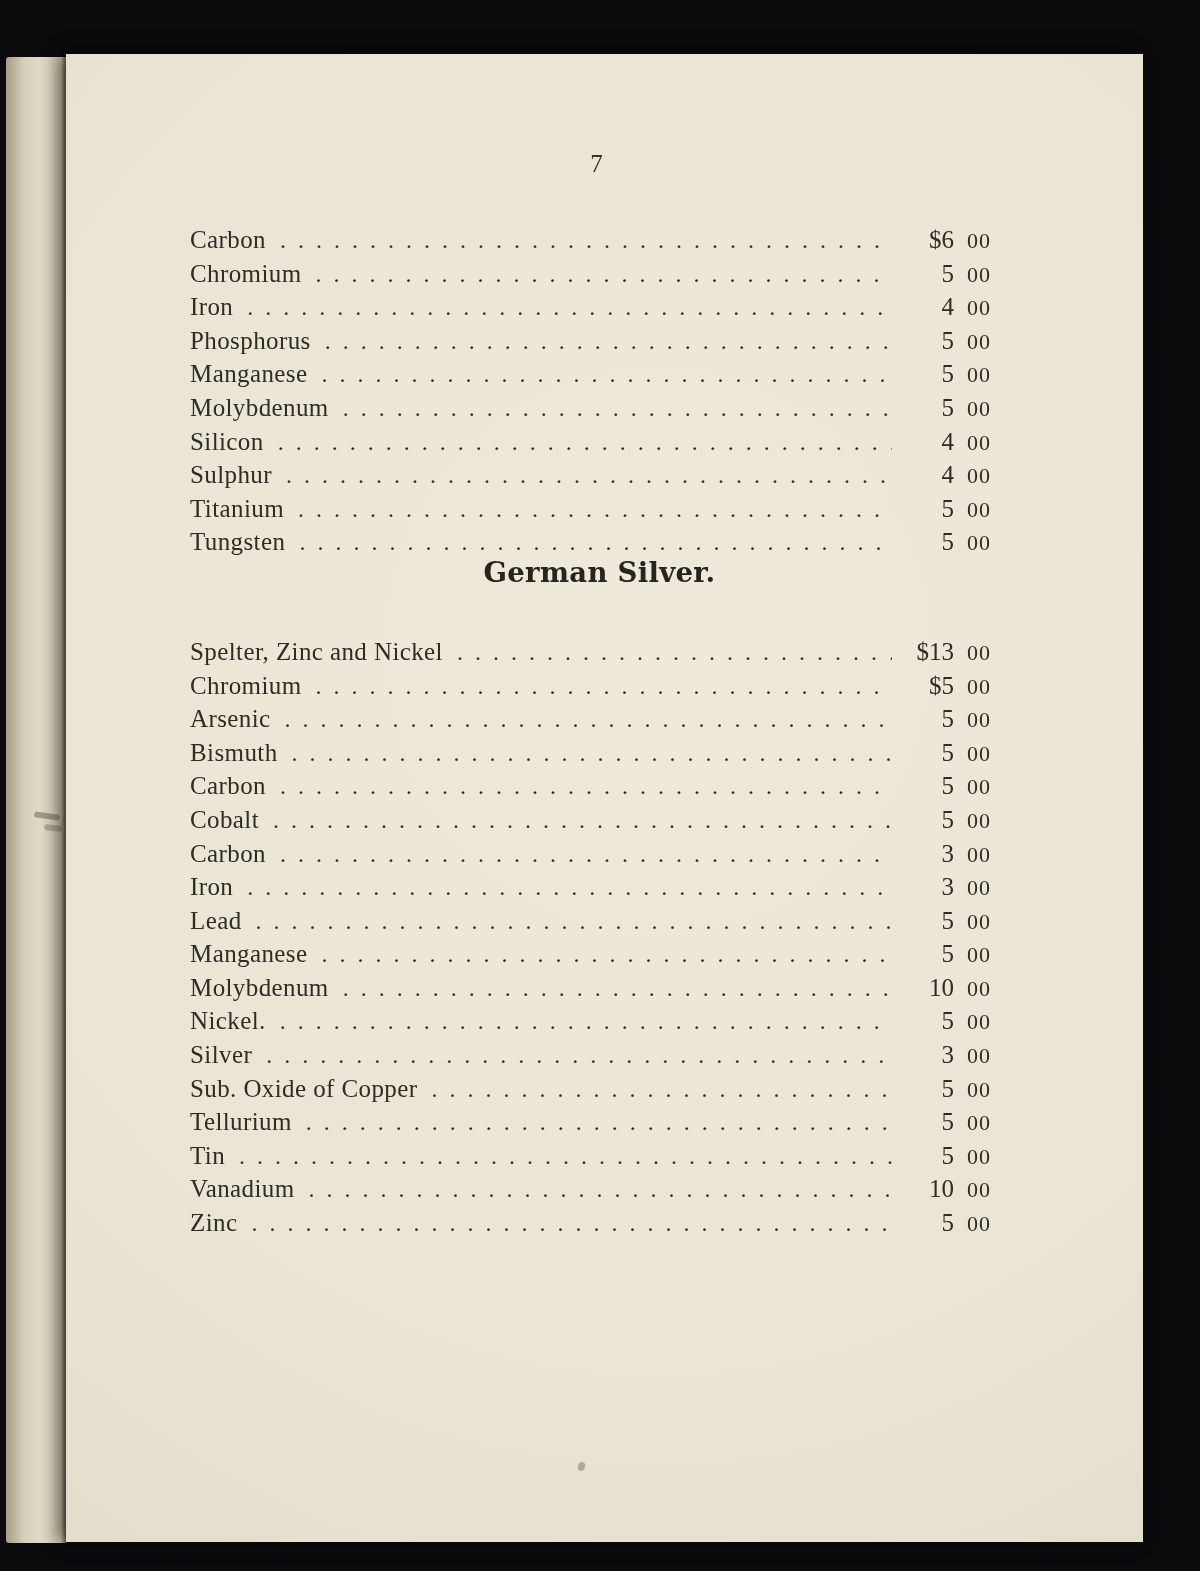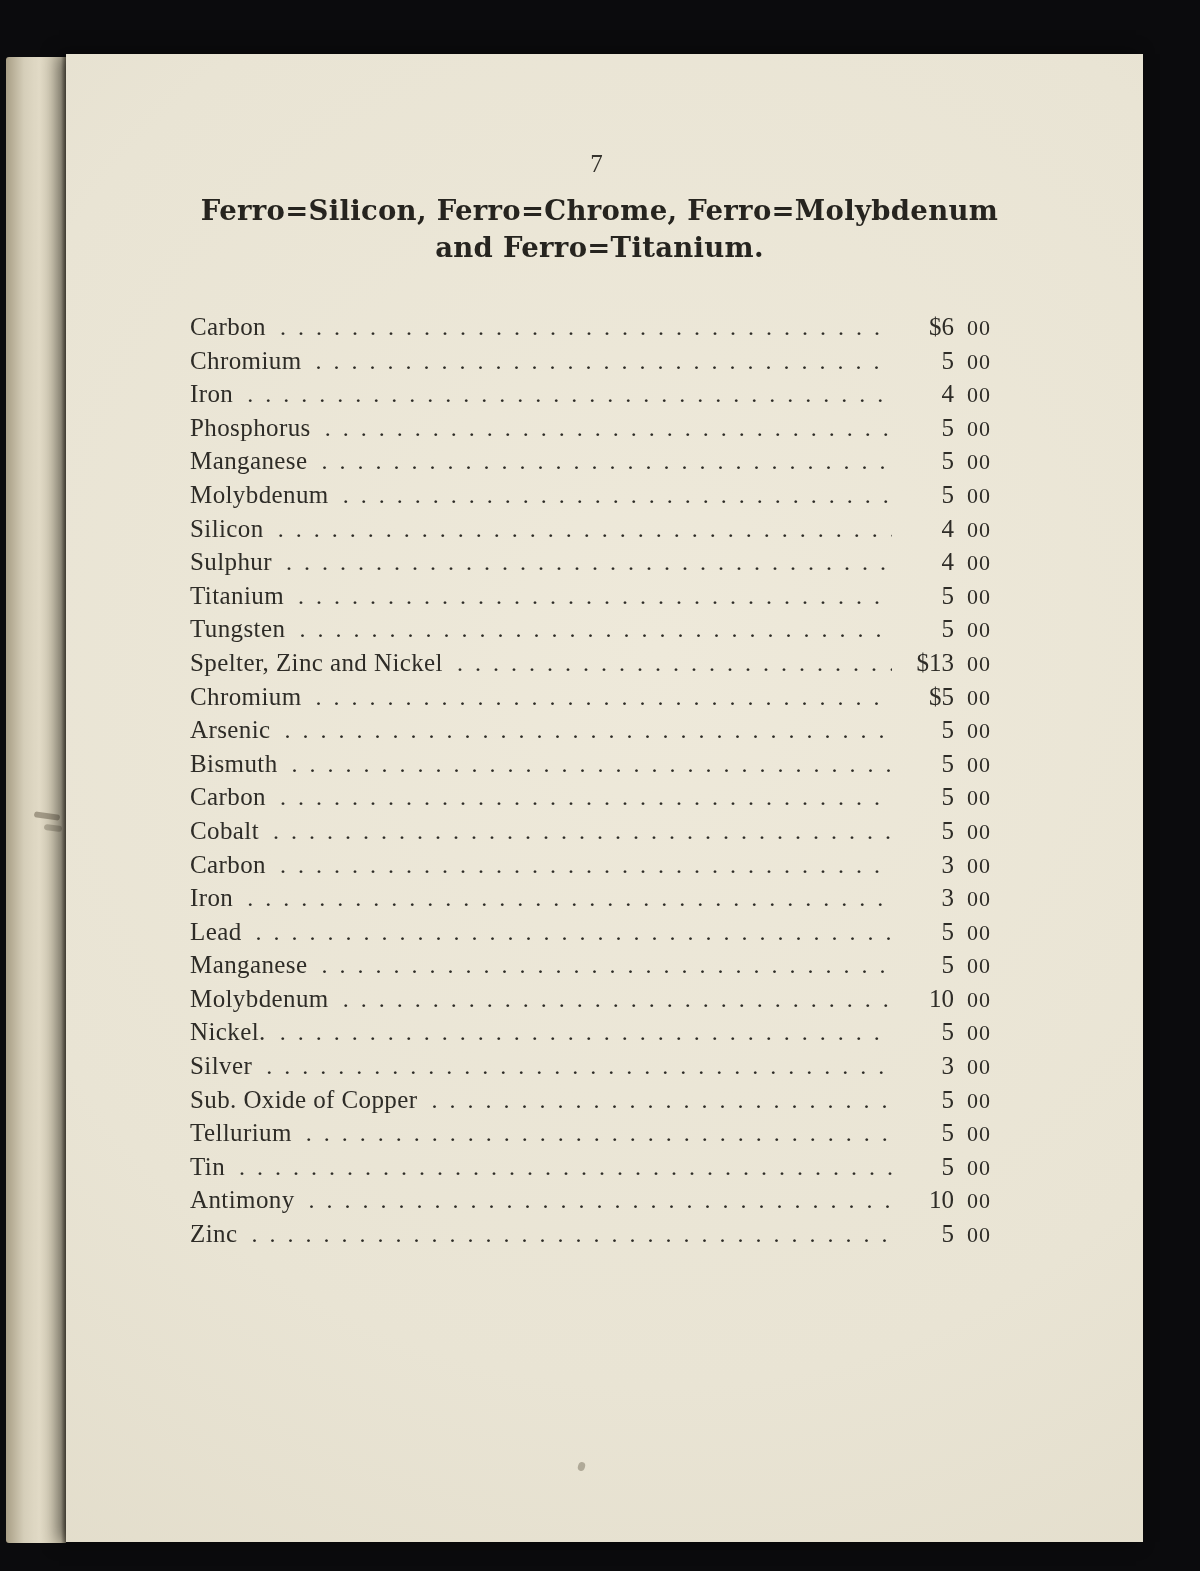--- a/index.html
+++ b/index.html
@@ -88,187 +88,186 @@
 
   <div class="page-edge">
     <div class="stitch s1"></div>
     <div class="stitch s2"></div>
   </div>
 
   <div class="page">
     <div class="page-number">7</div>
 
     <div id="sections">
+        <div class="rows">
+          <div class="row">
+            <span class="iname">Carbon</span>
+            <span class="leader">. . . . . . . . . . . . . . . . . . . . . . . . . . . . . . . . . . . . . . . . . . . . . . . . . . . . . . . . . . . . </span>
+            <span class="dollars">$6</span>
+            <span class="cents">00</span>
+          </div>
+          <div class="row">
+            <span class="iname">Chromium</span>
+            <span class="leader">. . . . . . . . . . . . . . . . . . . . . . . . . . . . . . . . . . . . . . . . . . . . . . . . . . . . . . . . . . . . </span>
+            <span class="dollars">5</span>
+            <span class="cents">00</span>
+          </div>
+          <div class="row">
+            <span class="iname">Iron</span>
+            <span class="leader">. . . . . . . . . . . . . . . . . . . . . . . . . . . . . . . . . . . . . . . . . . . . . . . . . . . . . . . . . . . . </span>
+            <span class="dollars">4</span>
+            <span class="cents">00</span>
+          </div>
+          <div class="row">
+            <span class="iname">Phosphorus</span>
+            <span class="leader">. . . . . . . . . . . . . . . . . . . . . . . . . . . . . . . . . . . . . . . . . . . . . . . . . . . . . . . . . . . . </span>
+            <span class="dollars">5</span>
+            <span class="cents">00</span>
+          </div>
+          <div class="row">
+            <span class="iname">Manganese</span>
+            <span class="leader">. . . . . . . . . . . . . . . . . . . . . . . . . . . . . . . . . . . . . . . . . . . . . . . . . . . . . . . . . . . . </span>
+            <span class="dollars">5</span>
+            <span class="cents">00</span>
+          </div>
+          <div class="row">
+            <span class="iname">Molybdenum</span>
+            <span class="leader">. . . . . . . . . . . . . . . . . . . . . . . . . . . . . . . . . . . . . . . . . . . . . . . . . . . . . . . . . . . . </span>
+            <span class="dollars">5</span>
+            <span class="cents">00</span>
+          </div>
+          <div class="row">
+            <span class="iname">Silicon</span>
+            <span class="leader">. . . . . . . . . . . . . . . . . . . . . . . . . . . . . . . . . . . . . . . . . . . . . . . . . . . . . . . . . . . . </span>
+            <span class="dollars">4</span>
+            <span class="cents">00</span>
+          </div>
+          <div class="row">
+            <span class="iname">Sulphur</span>
+            <span class="leader">. . . . . . . . . . . . . . . . . . . . . . . . . . . . . . . . . . . . . . . . . . . . . . . . . . . . . . . . . . . . </span>
+            <span class="dollars">4</span>
+            <span class="cents">00</span>
+          </div>
+          <div class="row">
+            <span class="iname">Titanium</span>
+            <span class="leader">. . . . . . . . . . . . . . . . . . . . . . . . . . . . . . . . . . . . . . . . . . . . . . . . . . . . . . . . . . . . </span>
+            <span class="dollars">5</span>
+            <span class="cents">00</span>
+          </div>
+          <div class="row">
+            <span class="iname">Tungsten</span>
+            <span class="leader">. . . . . . . . . . . . . . . . . . . . . . . . . . . . . . . . . . . . . . . . . . . . . . . . . . . . . . . . . . . . </span>
+            <span class="dollars">5</span>
+            <span class="cents">00</span>
+          </div>
+        </div>
         <div class="section-title">
-          <div>Ferro=Silicon, Ferro=Chrome, Ferro=Molybdenum</div>
-          <div>and Ferro=Titanium.</div>
+          <div>German Silver.</div>
         </div>
         <div class="rows">
           <div class="row">
+            <span class="iname">Spelter, Zinc and Nickel</span>
+            <span class="leader">. . . . . . . . . . . . . . . . . . . . . . . . . . . . . . . . . . . . . . . . . . . . . . . . . . . . . . . . . . . . </span>
+            <span class="dollars">$13</span>
+            <span class="cents">00</span>
+          </div>
+        </div>
+        <div class="rows">
+          <div class="row">
+            <span class="iname">Chromium</span>
+            <span class="leader">. . . . . . . . . . . . . . . . . . . . . . . . . . . . . . . . . . . . . . . . . . . . . . . . . . . . . . . . . . . . </span>
+            <span class="dollars">$5</span>
+            <span class="cents">00</span>
+          </div>
+          <div class="row">
+            <span class="iname">Arsenic</span>
+            <span class="leader">. . . . . . . . . . . . . . . . . . . . . . . . . . . . . . . . . . . . . . . . . . . . . . . . . . . . . . . . . . . . </span>
+            <span class="dollars">5</span>
+            <span class="cents">00</span>
+          </div>
+          <div class="row">
+            <span class="iname">Bismuth</span>
+            <span class="leader">. . . . . . . . . . . . . . . . . . . . . . . . . . . . . . . . . . . . . . . . . . . . . . . . . . . . . . . . . . . . </span>
+            <span class="dollars">5</span>
+            <span class="cents">00</span>
+          </div>
+          <div class="row">
             <span class="iname">Carbon</span>
             <span class="leader">. . . . . . . . . . . . . . . . . . . . . . . . . . . . . . . . . . . . . . . . . . . . . . . . . . . . . . . . . . . . </span>
-            <span class="dollars">$6</span>
-            <span class="cents">00</span>
-          </div>
-          <div class="row">
-            <span class="iname">Chromium</span>
-            <span class="leader">. . . . . . . . . . . . . . . . . . . . . . . . . . . . . . . . . . . . . . . . . . . . . . . . . . . . . . . . . . . . </span>
-            <span class="dollars">5</span>
+            <span class="dollars">5</span>
+            <span class="cents">00</span>
+          </div>
+          <div class="row">
+            <span class="iname">Cobalt</span>
+            <span class="leader">. . . . . . . . . . . . . . . . . . . . . . . . . . . . . . . . . . . . . . . . . . . . . . . . . . . . . . . . . . . . </span>
+            <span class="dollars">5</span>
+            <span class="cents">00</span>
+          </div>
+          <div class="row">
+            <span class="iname">Carbon</span>
+            <span class="leader">. . . . . . . . . . . . . . . . . . . . . . . . . . . . . . . . . . . . . . . . . . . . . . . . . . . . . . . . . . . . </span>
+            <span class="dollars">3</span>
             <span class="cents">00</span>
           </div>
           <div class="row">
             <span class="iname">Iron</span>
             <span class="leader">. . . . . . . . . . . . . . . . . . . . . . . . . . . . . . . . . . . . . . . . . . . . . . . . . . . . . . . . . . . . </span>
-            <span class="dollars">4</span>
-            <span class="cents">00</span>
-          </div>
-          <div class="row">
-            <span class="iname">Phosphorus</span>
+            <span class="dollars">3</span>
+            <span class="cents">00</span>
+          </div>
+          <div class="row">
+            <span class="iname">Lead</span>
             <span class="leader">. . . . . . . . . . . . . . . . . . . . . . . . . . . . . . . . . . . . . . . . . . . . . . . . . . . . . . . . . . . . </span>
             <span class="dollars">5</span>
             <span class="cents">00</span>
           </div>
           <div class="row">
             <span class="iname">Manganese</span>
             <span class="leader">. . . . . . . . . . . . . . . . . . . . . . . . . . . . . . . . . . . . . . . . . . . . . . . . . . . . . . . . . . . . </span>
             <span class="dollars">5</span>
             <span class="cents">00</span>
           </div>
           <div class="row">
             <span class="iname">Molybdenum</span>
             <span class="leader">. . . . . . . . . . . . . . . . . . . . . . . . . . . . . . . . . . . . . . . . . . . . . . . . . . . . . . . . . . . . </span>
-            <span class="dollars">5</span>
-            <span class="cents">00</span>
-          </div>
-          <div class="row">
-            <span class="iname">Silicon</span>
-            <span class="leader">. . . . . . . . . . . . . . . . . . . . . . . . . . . . . . . . . . . . . . . . . . . . . . . . . . . . . . . . . . . . </span>
-            <span class="dollars">4</span>
-            <span class="cents">00</span>
-          </div>
-          <div class="row">
-            <span class="iname">Sulphur</span>
-            <span class="leader">. . . . . . . . . . . . . . . . . . . . . . . . . . . . . . . . . . . . . . . . . . . . . . . . . . . . . . . . . . . . </span>
-            <span class="dollars">4</span>
-            <span class="cents">00</span>
-          </div>
-          <div class="row">
-            <span class="iname">Titanium</span>
-            <span class="leader">. . . . . . . . . . . . . . . . . . . . . . . . . . . . . . . . . . . . . . . . . . . . . . . . . . . . . . . . . . . . </span>
-            <span class="dollars">5</span>
-            <span class="cents">00</span>
-          </div>
-          <div class="row">
-            <span class="iname">Tungsten</span>
-            <span class="leader">. . . . . . . . . . . . . . . . . . . . . . . . . . . . . . . . . . . . . . . . . . . . . . . . . . . . . . . . . . . . </span>
-            <span class="dollars">5</span>
-            <span class="cents">00</span>
-          </div>
-        </div>
-        <div class="rows">
-          <div class="row">
-            <span class="iname">Spelter, Zinc and Nickel</span>
-            <span class="leader">. . . . . . . . . . . . . . . . . . . . . . . . . . . . . . . . . . . . . . . . . . . . . . . . . . . . . . . . . . . . </span>
-            <span class="dollars">$13</span>
-            <span class="cents">00</span>
-          </div>
-        </div>
-        <div class="rows">
-          <div class="row">
-            <span class="iname">Chromium</span>
-            <span class="leader">. . . . . . . . . . . . . . . . . . . . . . . . . . . . . . . . . . . . . . . . . . . . . . . . . . . . . . . . . . . . </span>
-            <span class="dollars">$5</span>
-            <span class="cents">00</span>
-          </div>
-          <div class="row">
-            <span class="iname">Arsenic</span>
-            <span class="leader">. . . . . . . . . . . . . . . . . . . . . . . . . . . . . . . . . . . . . . . . . . . . . . . . . . . . . . . . . . . . </span>
-            <span class="dollars">5</span>
-            <span class="cents">00</span>
-          </div>
-          <div class="row">
-            <span class="iname">Bismuth</span>
-            <span class="leader">. . . . . . . . . . . . . . . . . . . . . . . . . . . . . . . . . . . . . . . . . . . . . . . . . . . . . . . . . . . . </span>
-            <span class="dollars">5</span>
-            <span class="cents">00</span>
-          </div>
-          <div class="row">
-            <span class="iname">Carbon</span>
-            <span class="leader">. . . . . . . . . . . . . . . . . . . . . . . . . . . . . . . . . . . . . . . . . . . . . . . . . . . . . . . . . . . . </span>
-            <span class="dollars">5</span>
-            <span class="cents">00</span>
-          </div>
-          <div class="row">
-            <span class="iname">Cobalt</span>
-            <span class="leader">. . . . . . . . . . . . . . . . . . . . . . . . . . . . . . . . . . . . . . . . . . . . . . . . . . . . . . . . . . . . </span>
-            <span class="dollars">5</span>
-            <span class="cents">00</span>
-          </div>
-          <div class="row">
-            <span class="iname">Carbon</span>
+            <span class="dollars">10</span>
+            <span class="cents">00</span>
+          </div>
+          <div class="row">
+            <span class="iname">Nickel.</span>
+            <span class="leader">. . . . . . . . . . . . . . . . . . . . . . . . . . . . . . . . . . . . . . . . . . . . . . . . . . . . . . . . . . . . </span>
+            <span class="dollars">5</span>
+            <span class="cents">00</span>
+          </div>
+          <div class="row">
+            <span class="iname">Silver</span>
             <span class="leader">. . . . . . . . . . . . . . . . . . . . . . . . . . . . . . . . . . . . . . . . . . . . . . . . . . . . . . . . . . . . </span>
             <span class="dollars">3</span>
             <span class="cents">00</span>
           </div>
           <div class="row">
-            <span class="iname">Iron</span>
-            <span class="leader">. . . . . . . . . . . . . . . . . . . . . . . . . . . . . . . . . . . . . . . . . . . . . . . . . . . . . . . . . . . . </span>
-            <span class="dollars">3</span>
-            <span class="cents">00</span>
-          </div>
-          <div class="row">
-            <span class="iname">Lead</span>
-            <span class="leader">. . . . . . . . . . . . . . . . . . . . . . . . . . . . . . . . . . . . . . . . . . . . . . . . . . . . . . . . . . . . </span>
-            <span class="dollars">5</span>
-            <span class="cents">00</span>
-          </div>
-          <div class="row">
-            <span class="iname">Manganese</span>
-            <span class="leader">. . . . . . . . . . . . . . . . . . . . . . . . . . . . . . . . . . . . . . . . . . . . . . . . . . . . . . . . . . . . </span>
-            <span class="dollars">5</span>
-            <span class="cents">00</span>
-          </div>
-          <div class="row">
-            <span class="iname">Molybdenum</span>
-            <span class="leader">. . . . . . . . . . . . . . . . . . . . . . . . . . . . . . . . . . . . . . . . . . . . . . . . . . . . . . . . . . . . </span>
-            <span class="dollars">10</span>
-            <span class="cents">00</span>
-          </div>
-          <div class="row">
-            <span class="iname">Nickel.</span>
-            <span class="leader">. . . . . . . . . . . . . . . . . . . . . . . . . . . . . . . . . . . . . . . . . . . . . . . . . . . . . . . . . . . . </span>
-            <span class="dollars">5</span>
-            <span class="cents">00</span>
-          </div>
-          <div class="row">
-            <span class="iname">Silver</span>
-            <span class="leader">. . . . . . . . . . . . . . . . . . . . . . . . . . . . . . . . . . . . . . . . . . . . . . . . . . . . . . . . . . . . </span>
-            <span class="dollars">3</span>
-            <span class="cents">00</span>
-          </div>
-          <div class="row">
             <span class="iname">Sub. Oxide of Copper</span>
             <span class="leader">. . . . . . . . . . . . . . . . . . . . . . . . . . . . . . . . . . . . . . . . . . . . . . . . . . . . . . . . . . . . </span>
             <span class="dollars">5</span>
             <span class="cents">00</span>
           </div>
           <div class="row">
             <span class="iname">Tellurium</span>
             <span class="leader">. . . . . . . . . . . . . . . . . . . . . . . . . . . . . . . . . . . . . . . . . . . . . . . . . . . . . . . . . . . . </span>
             <span class="dollars">5</span>
             <span class="cents">00</span>
           </div>
           <div class="row">
             <span class="iname">Tin</span>
             <span class="leader">. . . . . . . . . . . . . . . . . . . . . . . . . . . . . . . . . . . . . . . . . . . . . . . . . . . . . . . . . . . . </span>
             <span class="dollars">5</span>
             <span class="cents">00</span>
           </div>
           <div class="row">
-            <span class="iname">Antimony</span>
+            <span class="iname">Vanadium</span>
             <span class="leader">. . . . . . . . . . . . . . . . . . . . . . . . . . . . . . . . . . . . . . . . . . . . . . . . . . . . . . . . . . . . </span>
             <span class="dollars">10</span>
             <span class="cents">00</span>
           </div>
           <div class="row">
             <span class="iname">Zinc</span>
             <span class="leader">. . . . . . . . . . . . . . . . . . . . . . . . . . . . . . . . . . . . . . . . . . . . . . . . . . . . . . . . . . . . </span>
             <span class="dollars">5</span>
             <span class="cents">00</span>
           </div>

